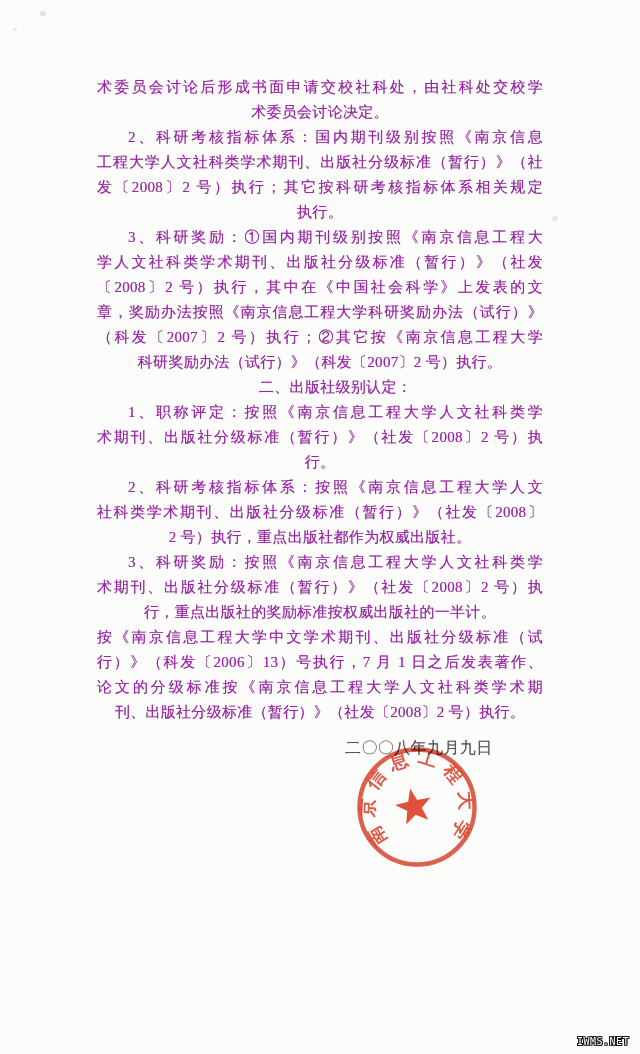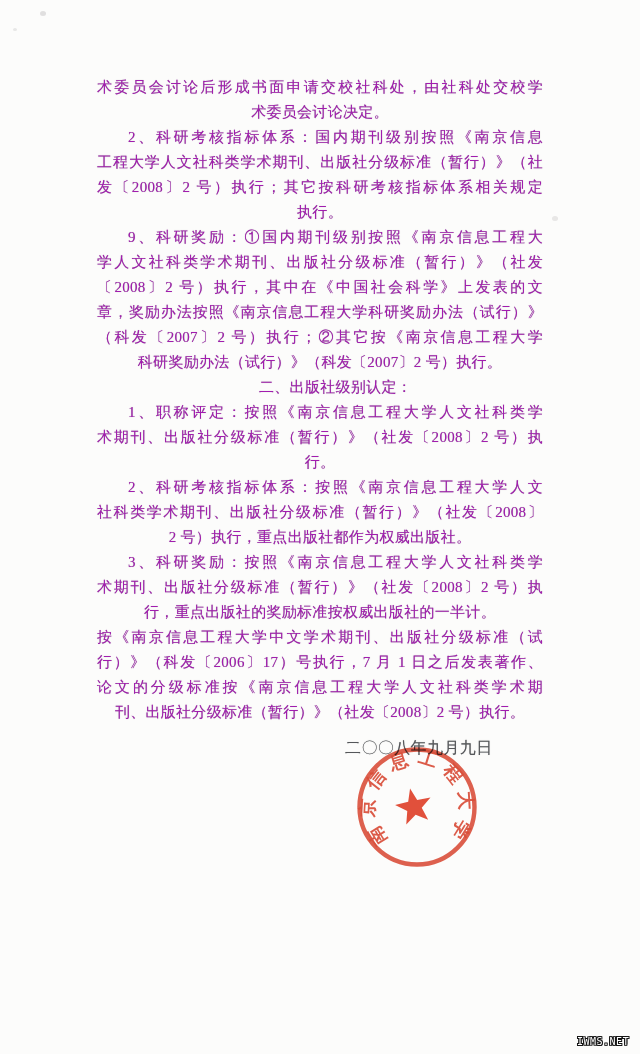--- a/index.html
+++ b/index.html
@@ -81,38 +81,38 @@
 
 <div class="page">
 
   <div class="doc">
     <div class="ln j">术委员会讨论后形成书面申请交校社科处，由社科处交校学</div>
     <div class="ln">术委员会讨论决定。</div>
     <div class="ln j ind">2、科研考核指标体系：国内期刊级别按照《南京信息</div>
     <div class="ln j">工程大学人文社科类学术期刊、出版社分级标准（暂行）》（社</div>
     <div class="ln j">发〔2008〕2 号）执行；其它按科研考核指标体系相关规定</div>
     <div class="ln">执行。</div>
-    <div class="ln j ind">9、科研奖励：①国内期刊级别按照《南京信息工程大</div>
+    <div class="ln j ind">3、科研奖励：①国内期刊级别按照《南京信息工程大</div>
     <div class="ln j">学人文社科类学术期刊、出版社分级标准（暂行）》（社发</div>
     <div class="ln j">〔2008〕2 号）执行，其中在《中国社会科学》上发表的文</div>
     <div class="ln j">章，奖励办法按照《南京信息工程大学科研奖励办法（试行）》</div>
     <div class="ln j">（科发〔2007〕2 号）执行；②其它按《南京信息工程大学</div>
     <div class="ln">科研奖励办法（试行）》（科发〔2007〕2 号）执行。</div>
     <div class="ln ind">二、出版社级别认定：</div>
     <div class="ln j ind">1、职称评定：按照《南京信息工程大学人文社科类学</div>
     <div class="ln j">术期刊、出版社分级标准（暂行）》（社发〔2008〕2 号）执</div>
     <div class="ln">行。</div>
     <div class="ln j ind">2、科研考核指标体系：按照《南京信息工程大学人文</div>
     <div class="ln j">社科类学术期刊、出版社分级标准（暂行）》（社发〔2008〕</div>
     <div class="ln">2 号）执行，重点出版社都作为权威出版社。</div>
     <div class="ln j ind">3、科研奖励：按照《南京信息工程大学人文社科类学</div>
     <div class="ln j">术期刊、出版社分级标准（暂行）》（社发〔2008〕2 号）执</div>
     <div class="ln">行，重点出版社的奖励标准按权威出版社的一半计。</div>
     <div class="ln j">按《南京信息工程大学中文学术期刊、出版社分级标准（试</div>
-    <div class="ln j">行）》（科发〔2006〕17）号执行，7 月 1 日之后发表著作、</div>
+    <div class="ln j">行）》（科发〔2006〕13）号执行，7 月 1 日之后发表著作、</div>
     <div class="ln j">论文的分级标准按《南京信息工程大学人文社科类学术期</div>
     <div class="ln">刊、出版社分级标准（暂行）》（社发〔2008〕2 号）执行。</div>
   </div>
 
   <div class="date-line">二〇〇八年九月九日</div>
 
   <svg class="seal" viewBox="0 0 140 140" aria-hidden="true">
     <circle cx="69" cy="70" r="57.5" fill="none" stroke="#d9412b" stroke-width="4.4" opacity="0.9"></circle>
     <g transform="rotate(-12 66 70)">
       <polygon points="66,51 70.6,63.7 84.1,64.1 73.4,72.4 77.2,85.4 66,77.8 54.8,85.4 58.6,72.4 47.9,64.1 61.4,63.7" fill="#e03a22" opacity="0.95"></polygon>

